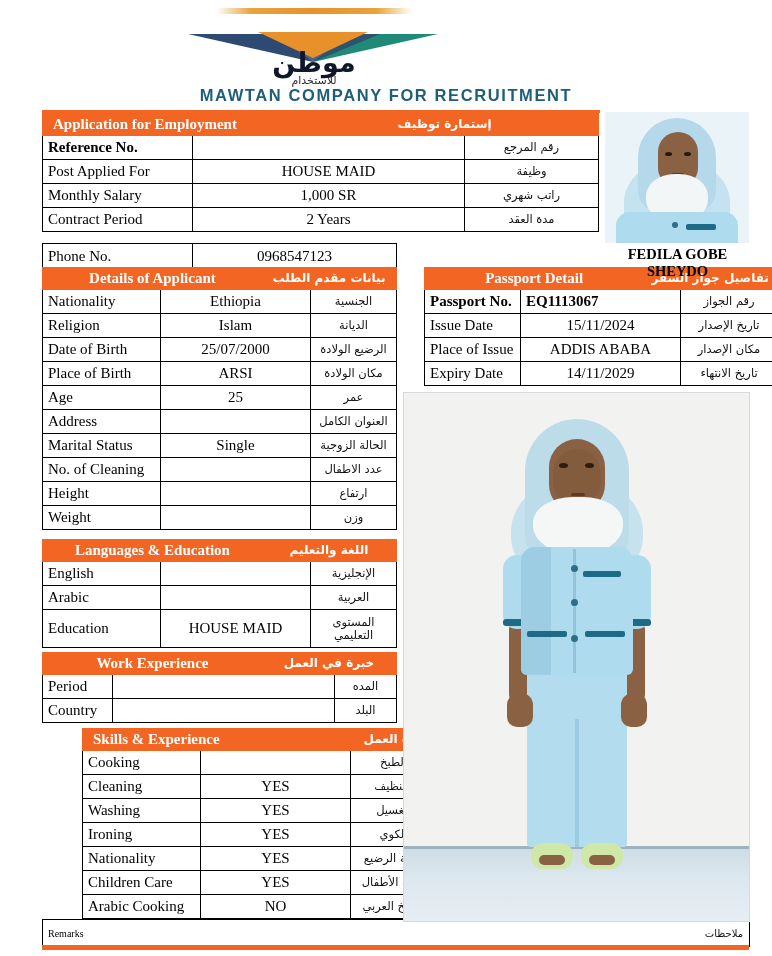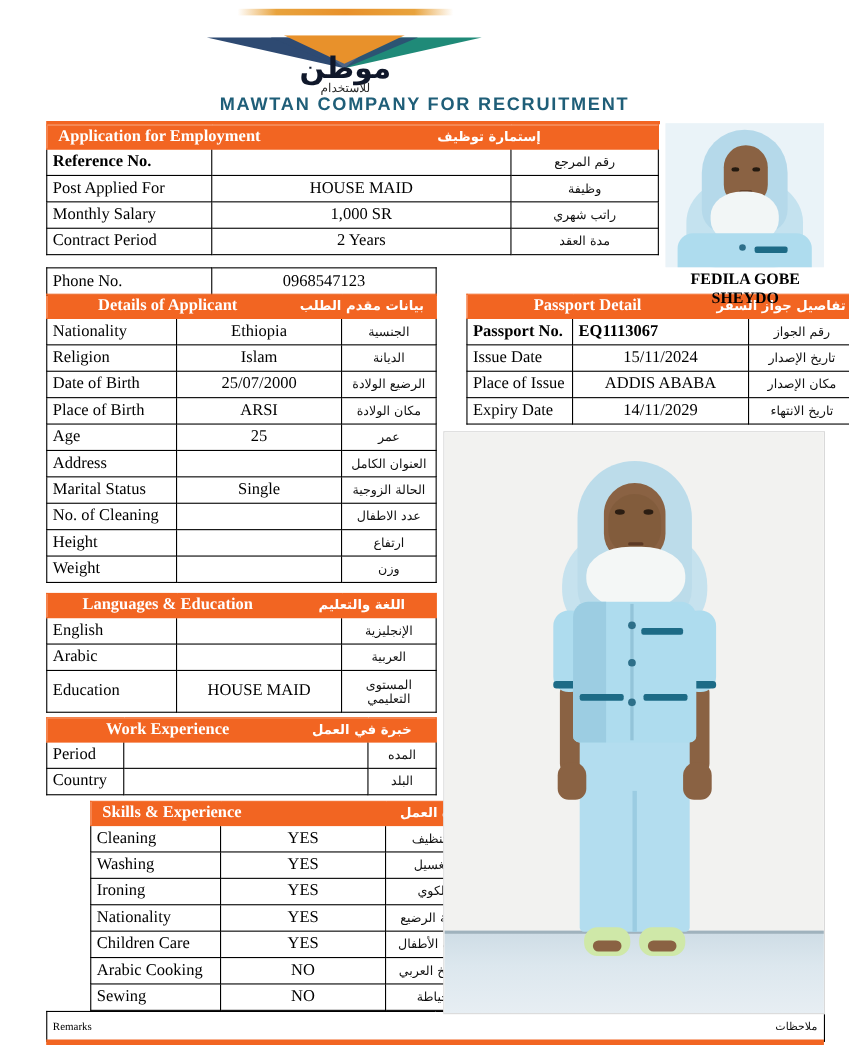--- a/index.html
+++ b/index.html
@@ -383,20 +383,25 @@
         <col style="width:86px">
       </colgroup>
     <tbody>
       <tr class="band">
         <td colspan="3" style="padding:0">
           <div class="bandrow">
             <span class="en band-en" style="flex:0 0 55%;text-align:left;padding-left:10px">Skills &amp; Experience</span>
             <span class="ar band-ar" style="text-align:right;padding-right:6px">خبرة العمل</span>
           </div>
         </td>
+      </tr>
+      <tr>
+        <td class="lbl">Cooking</td>
+        <td class="val"></td>
+        <td class="ar">الطبخ</td>
       </tr>
       <tr>
         <td class="lbl">Cleaning</td>
         <td class="val">YES</td>
         <td class="ar">التنظيف</td>
       </tr>
       <tr>
         <td class="lbl">Washing</td>
         <td class="val">YES</td>
         <td class="ar">الغسيل</td>

